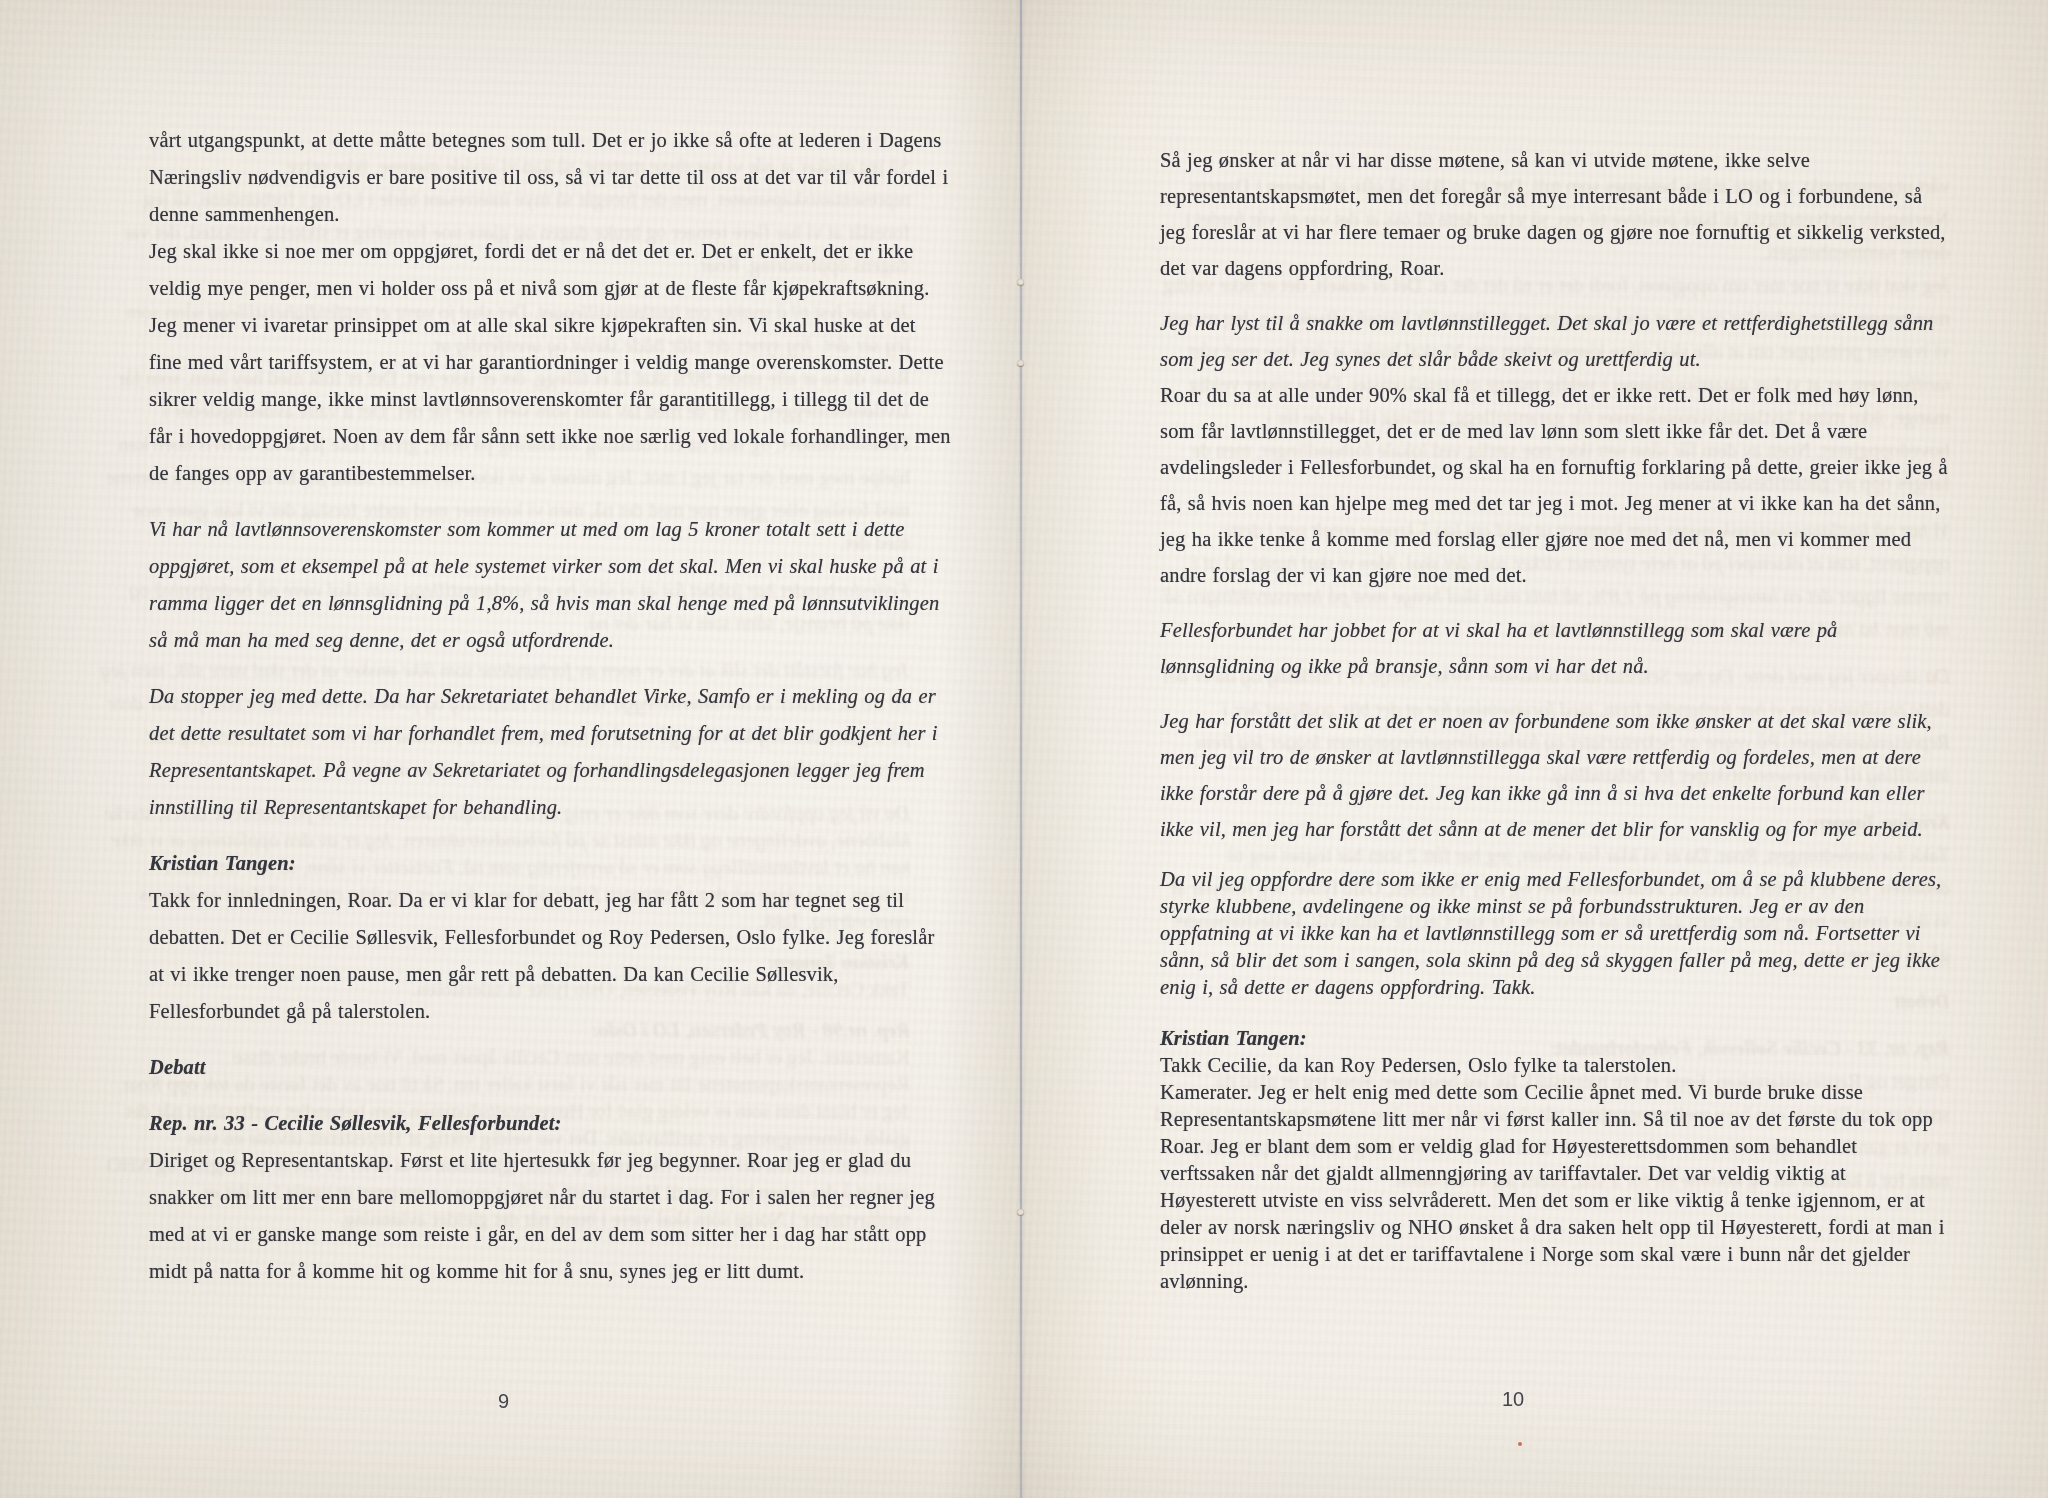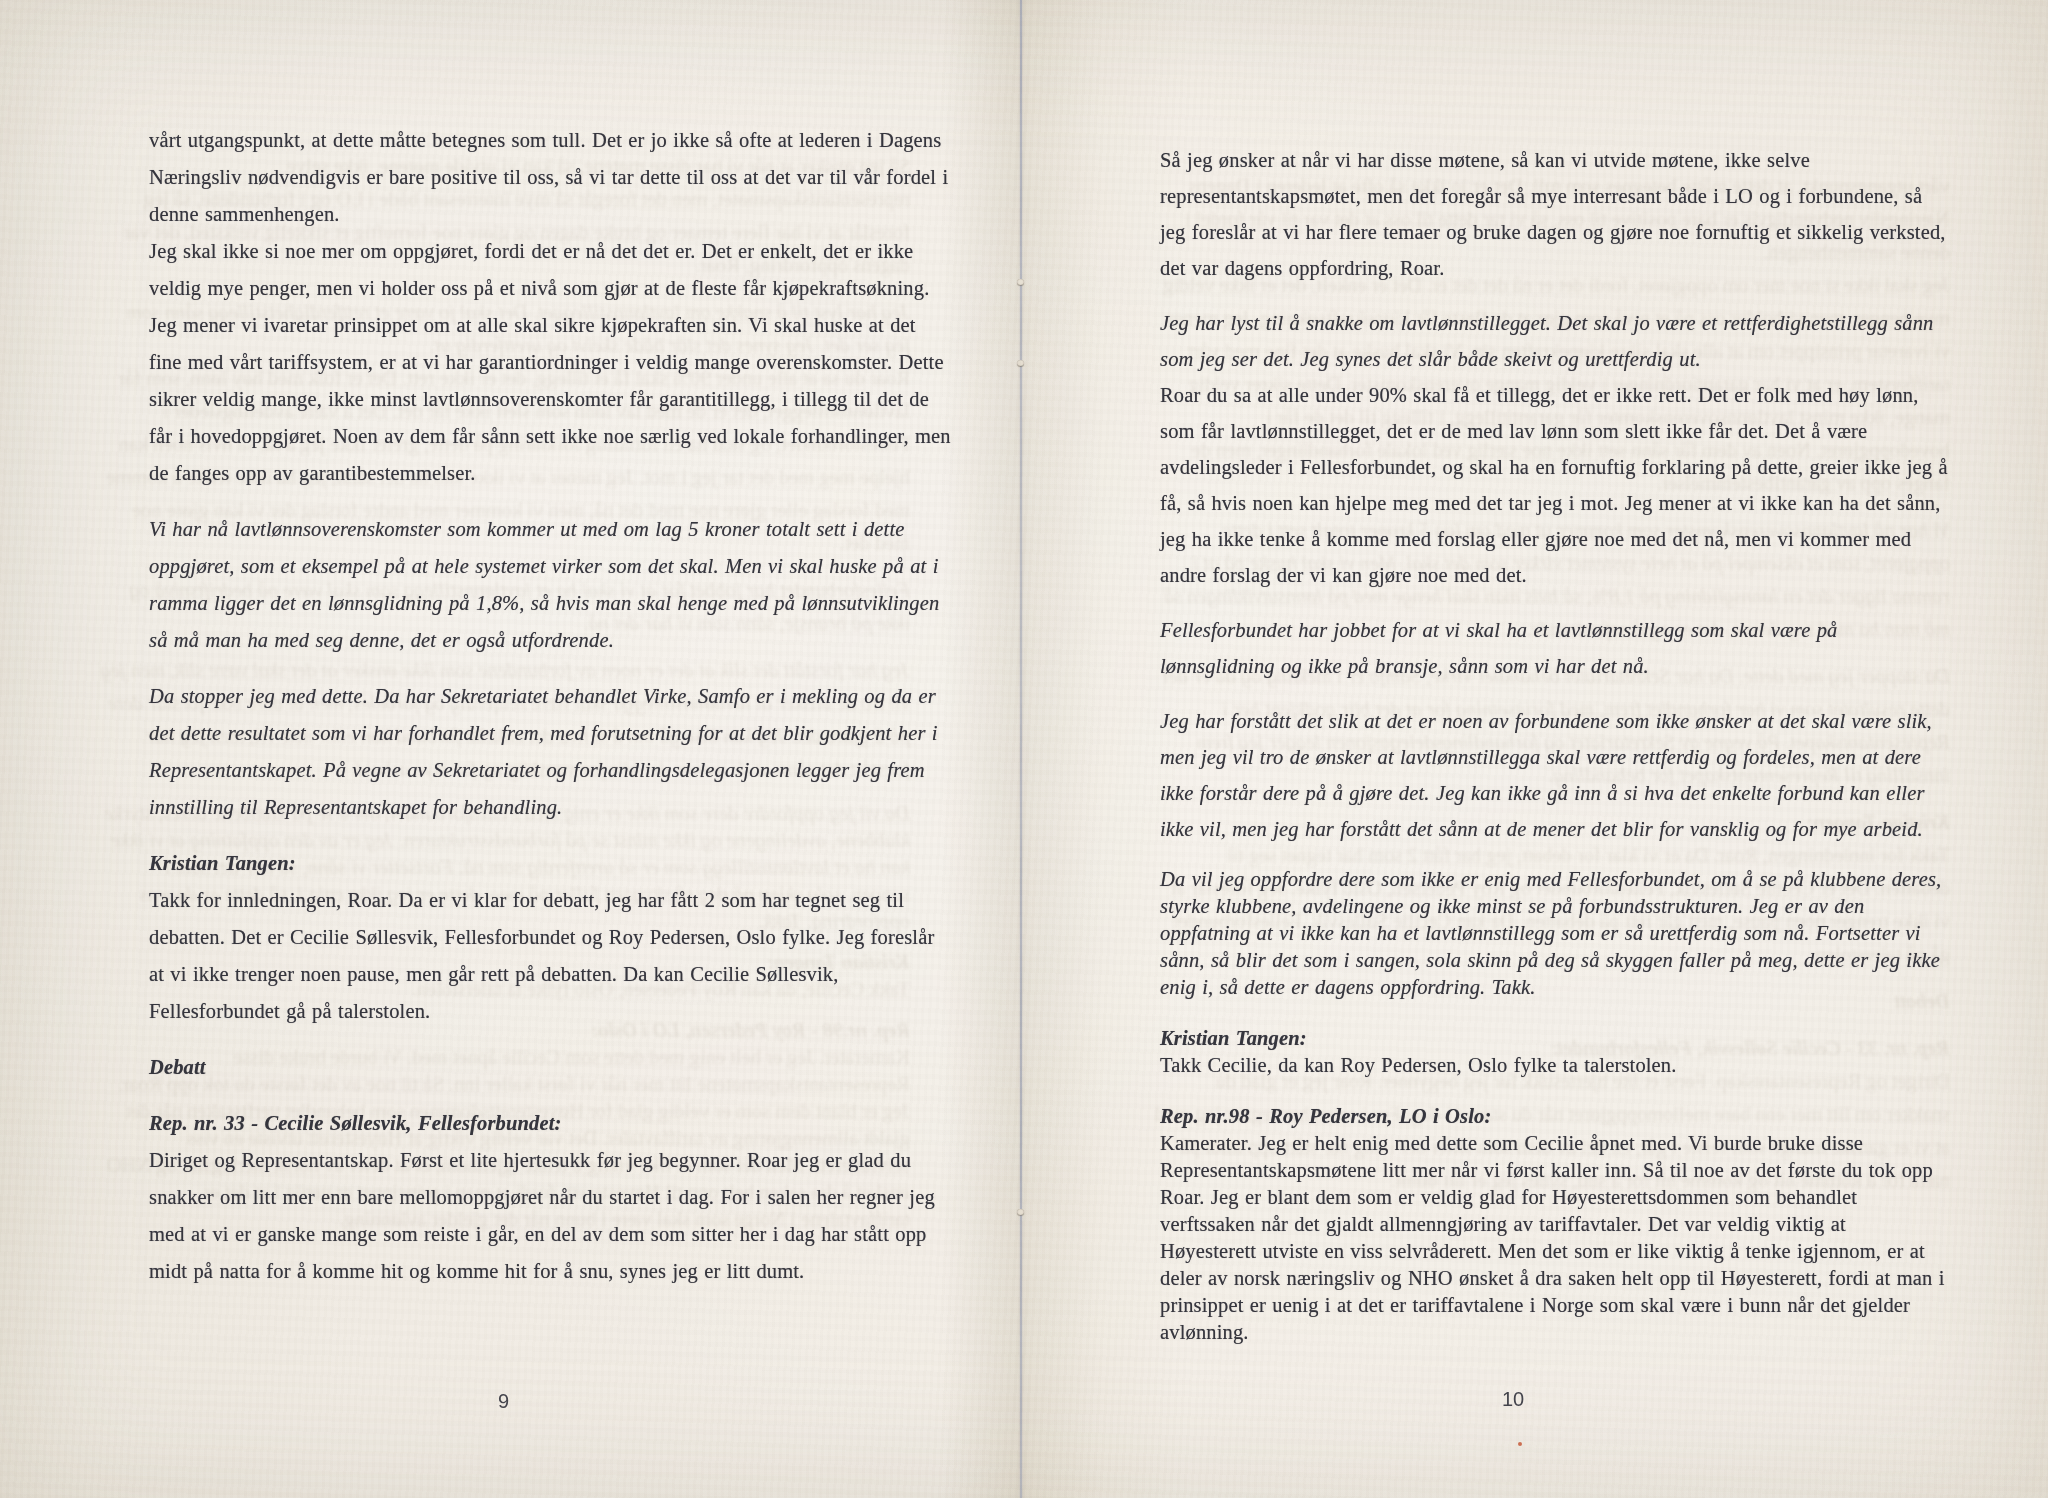--- a/index.html
+++ b/index.html
@@ -121,19 +121,18 @@
 
   <div class="page-text right-col" id="right-text">
       <div class="para">Så jeg ønsker at når vi har disse møtene, så kan vi utvide møtene, ikke selve representantskapsmøtet, men det foregår så mye interresant både i LO og i forbundene, så jeg foreslår at vi har flere temaer og bruke dagen og gjøre noe fornuftig et sikkelig verksted, det var dagens oppfordring, Roar.</div>
       <div class="para gap">Jeg har lyst til å snakke om lavtlønnstillegget. Det skal jo være et rettferdighetstillegg sånn som jeg ser det. Jeg synes det slår både skeivt og urettferdig ut.</div>
       <div class="para">Roar du sa at alle under 90% skal få et tillegg, det er ikke rett. Det er folk med høy lønn, som får lavtlønnstillegget, det er de med lav lønn som slett ikke får det. Det å være avdelingsleder i Fellesforbundet,  og skal ha en fornuftig forklaring på dette, greier ikke jeg å få, så hvis noen kan hjelpe meg med det tar jeg i mot. Jeg mener at vi ikke kan ha det sånn, jeg ha ikke tenke å komme med forslag eller gjøre noe med det nå, men vi kommer med andre forslag der vi kan gjøre noe med det.</div>
       <div class="para gap">Fellesforbundet har jobbet for at vi skal ha et lavtlønnstillegg som skal være på lønnsglidning og ikke på bransje, sånn som vi har det nå.</div>
       <div class="para gap">Jeg har forstått det slik at det er noen av forbundene som ikke ønsker at det skal være slik, men jeg vil tro de ønsker at lavtlønnstillegga skal være rettferdig og fordeles, men at dere ikke forstår dere på å gjøre det. Jeg kan ikke gå inn å si hva det enkelte forbund kan eller ikke vil, men jeg har forstått det sånn at de mener det blir for vansklig og for mye arbeid.</div>
       <div class="para tight gap">Da vil jeg oppfordre dere som ikke er enig med Fellesforbundet, om å se på klubbene deres, styrke klubbene, avdelingene og ikke minst se på forbundsstrukturen. Jeg er av den oppfatning at vi ikke kan ha et lavtlønnstillegg som er så urettferdig som nå. Fortsetter vi sånn, så blir det som i sangen, sola skinn på deg så skyggen faller på meg, dette er jeg ikke enig i, så dette er dagens oppfordring. Takk.</div>
       <div class="para speaker tight gap-lg">Kristian Tangen:</div>
       <div class="para tight">Takk Cecilie, da kan Roy Pedersen, Oslo fylke ta talerstolen.</div>
-      <div class="para speaker tight gap-lg">Rep. nr.98 - Roy Pedersen, LO i Oslo:</div>
       <div class="para tight">Kamerater. Jeg er helt enig med dette som Cecilie åpnet med. Vi burde bruke disse Representantskapsmøtene litt mer når vi først kaller inn. Så til noe av det første du tok opp Roar. Jeg er blant dem som er veldig glad for Høyesterettsdommen som behandlet verftssaken når det gjaldt allmenngjøring av tariffavtaler. Det var veldig viktig at Høyesterett utviste en viss selvråderett. Men det som er like viktig å tenke igjennom, er at deler av norsk næringsliv og NHO ønsket å dra saken helt opp til Høyesterett, fordi at man i prinsippet er uenig i at det er tariffavtalene i Norge som skal være i bunn når det gjelder avlønning.</div>
     </div>
   <div class="pagenum p10">10</div>
 
   <div class="artifact-dot"></div>
 </div>
 
 </body></html>

